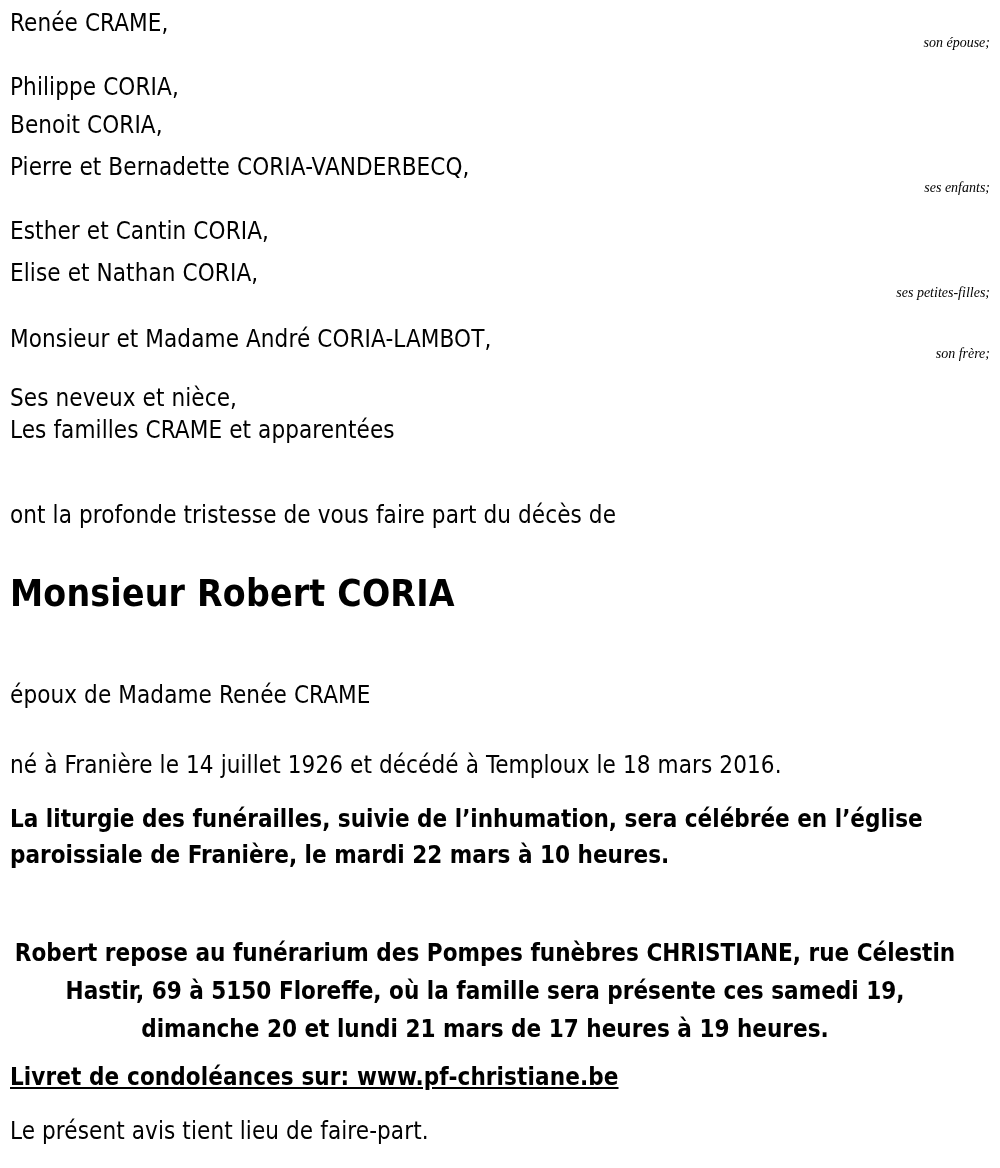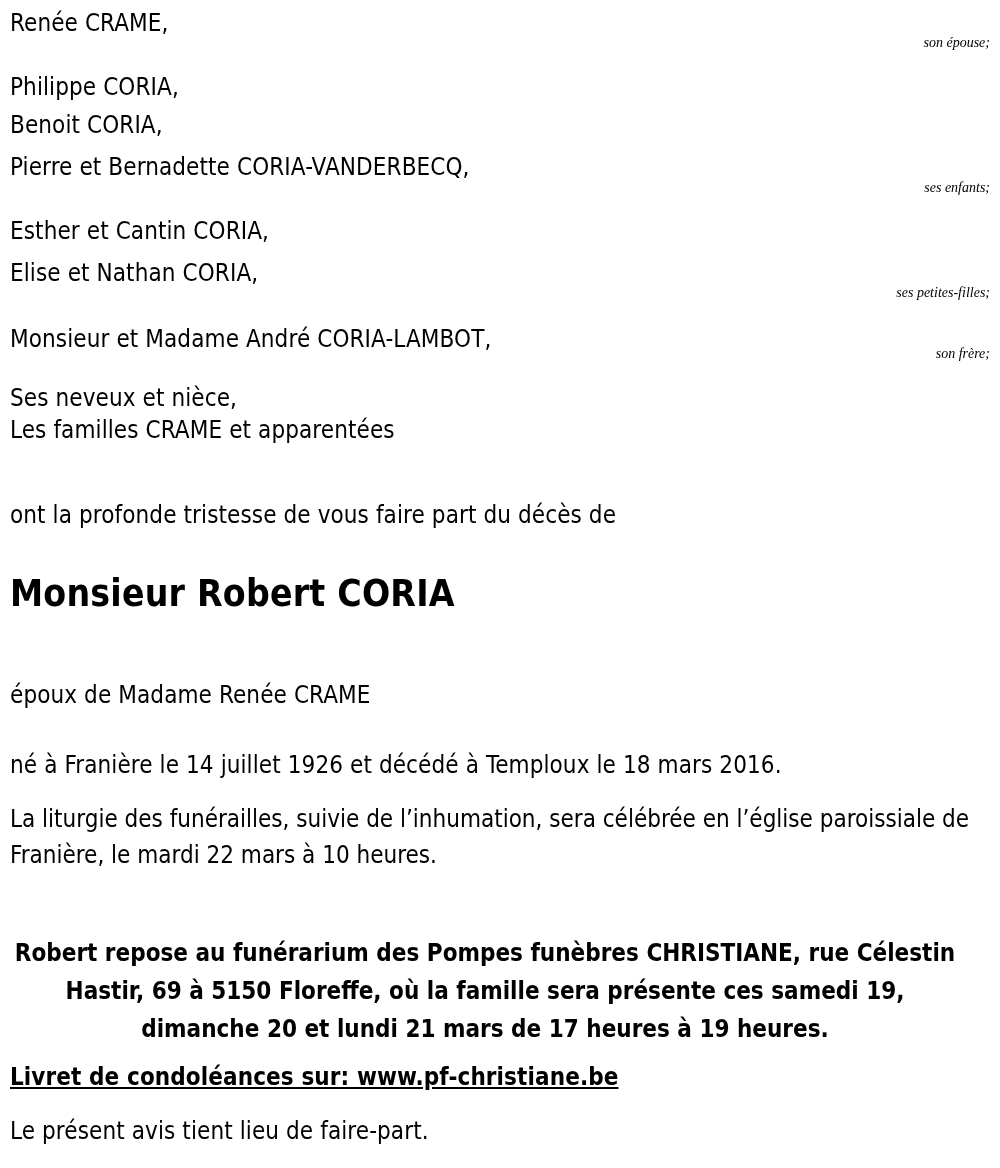--- a/index.html
+++ b/index.html
@@ -104,21 +104,21 @@
   <div class="ln" style="top:415px;">Les familles CRAME et apparentées</div>
 
   <div class="ln" style="top:500px;">ont la profonde tristesse de vous faire part du décès de</div>
 
   <div class="title" style="top:572px;">Monsieur Robert CORIA</div>
 
   <div class="ln" style="top:680px;">époux de Madame Renée CRAME</div>
 
   <div class="ln" style="top:750px;">né à Franière le 14 juillet 1926 et décédé à Temploux le 18 mars 2016.</div>
 
-  <div class="para" style="top:801px; width:968px;">La liturgie des funérailles, suivie de l’inhumation, sera célébrée en l’église paroissiale de Franière, le mardi 22 mars à 10 heures.</div>
+  <div class="para" style="top:801px; width:968px;font-weight:bold;">La liturgie des funérailles, suivie de l’inhumation, sera célébrée en l’église paroissiale de Franière, le mardi 22 mars à 10 heures.</div>
 
 
   <div class="para bold" style="top:934px; width:950px; line-height:38px;text-align:center;">Robert repose au funérarium des Pompes funèbres CHRISTIANE, rue Célestin Hastir, 69 à 5150 Floreffe, où la famille sera présente ces samedi 19, dimanche 20 et lundi 21 mars de 17 heures à 19 heures.</div>
 
   <div class="ln" style="top:1062px; font-weight:700;text-decoration:underline;">Livret de condoléances sur: www.pf-christiane.be</div>
 
   <div class="ln" style="top:1116px;">Le présent avis tient lieu de faire-part.</div>
 
 </div>
 

